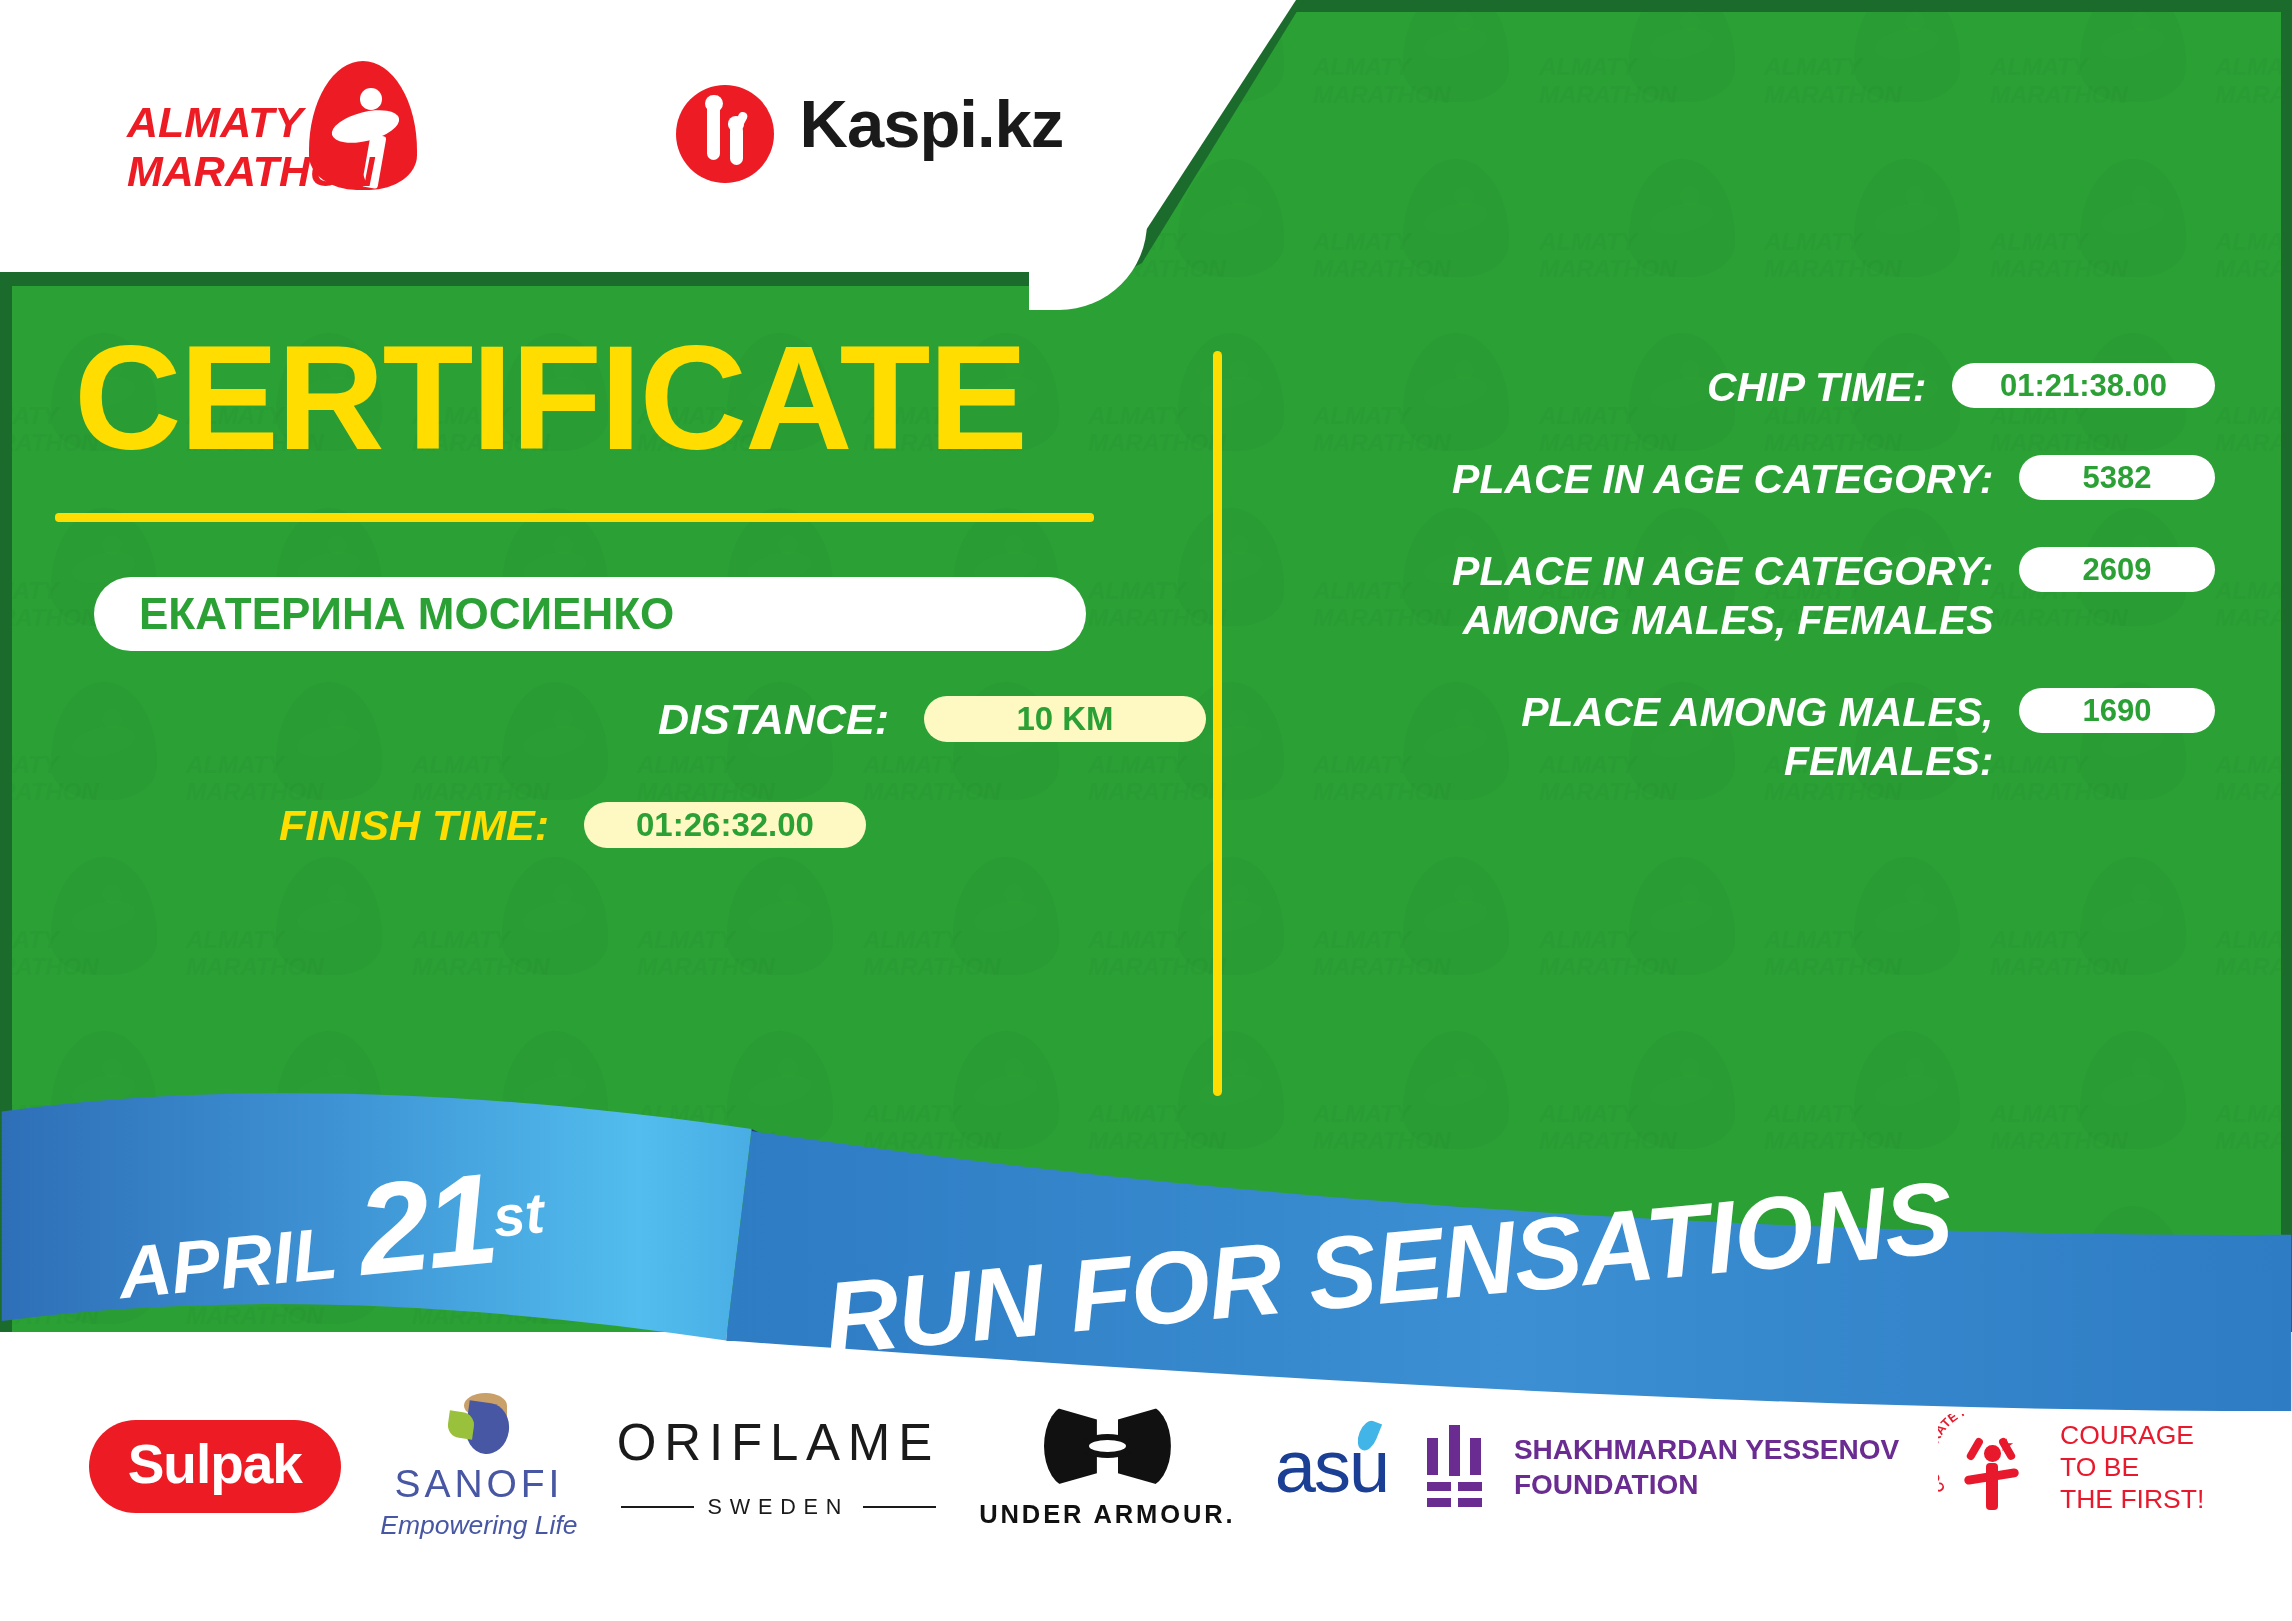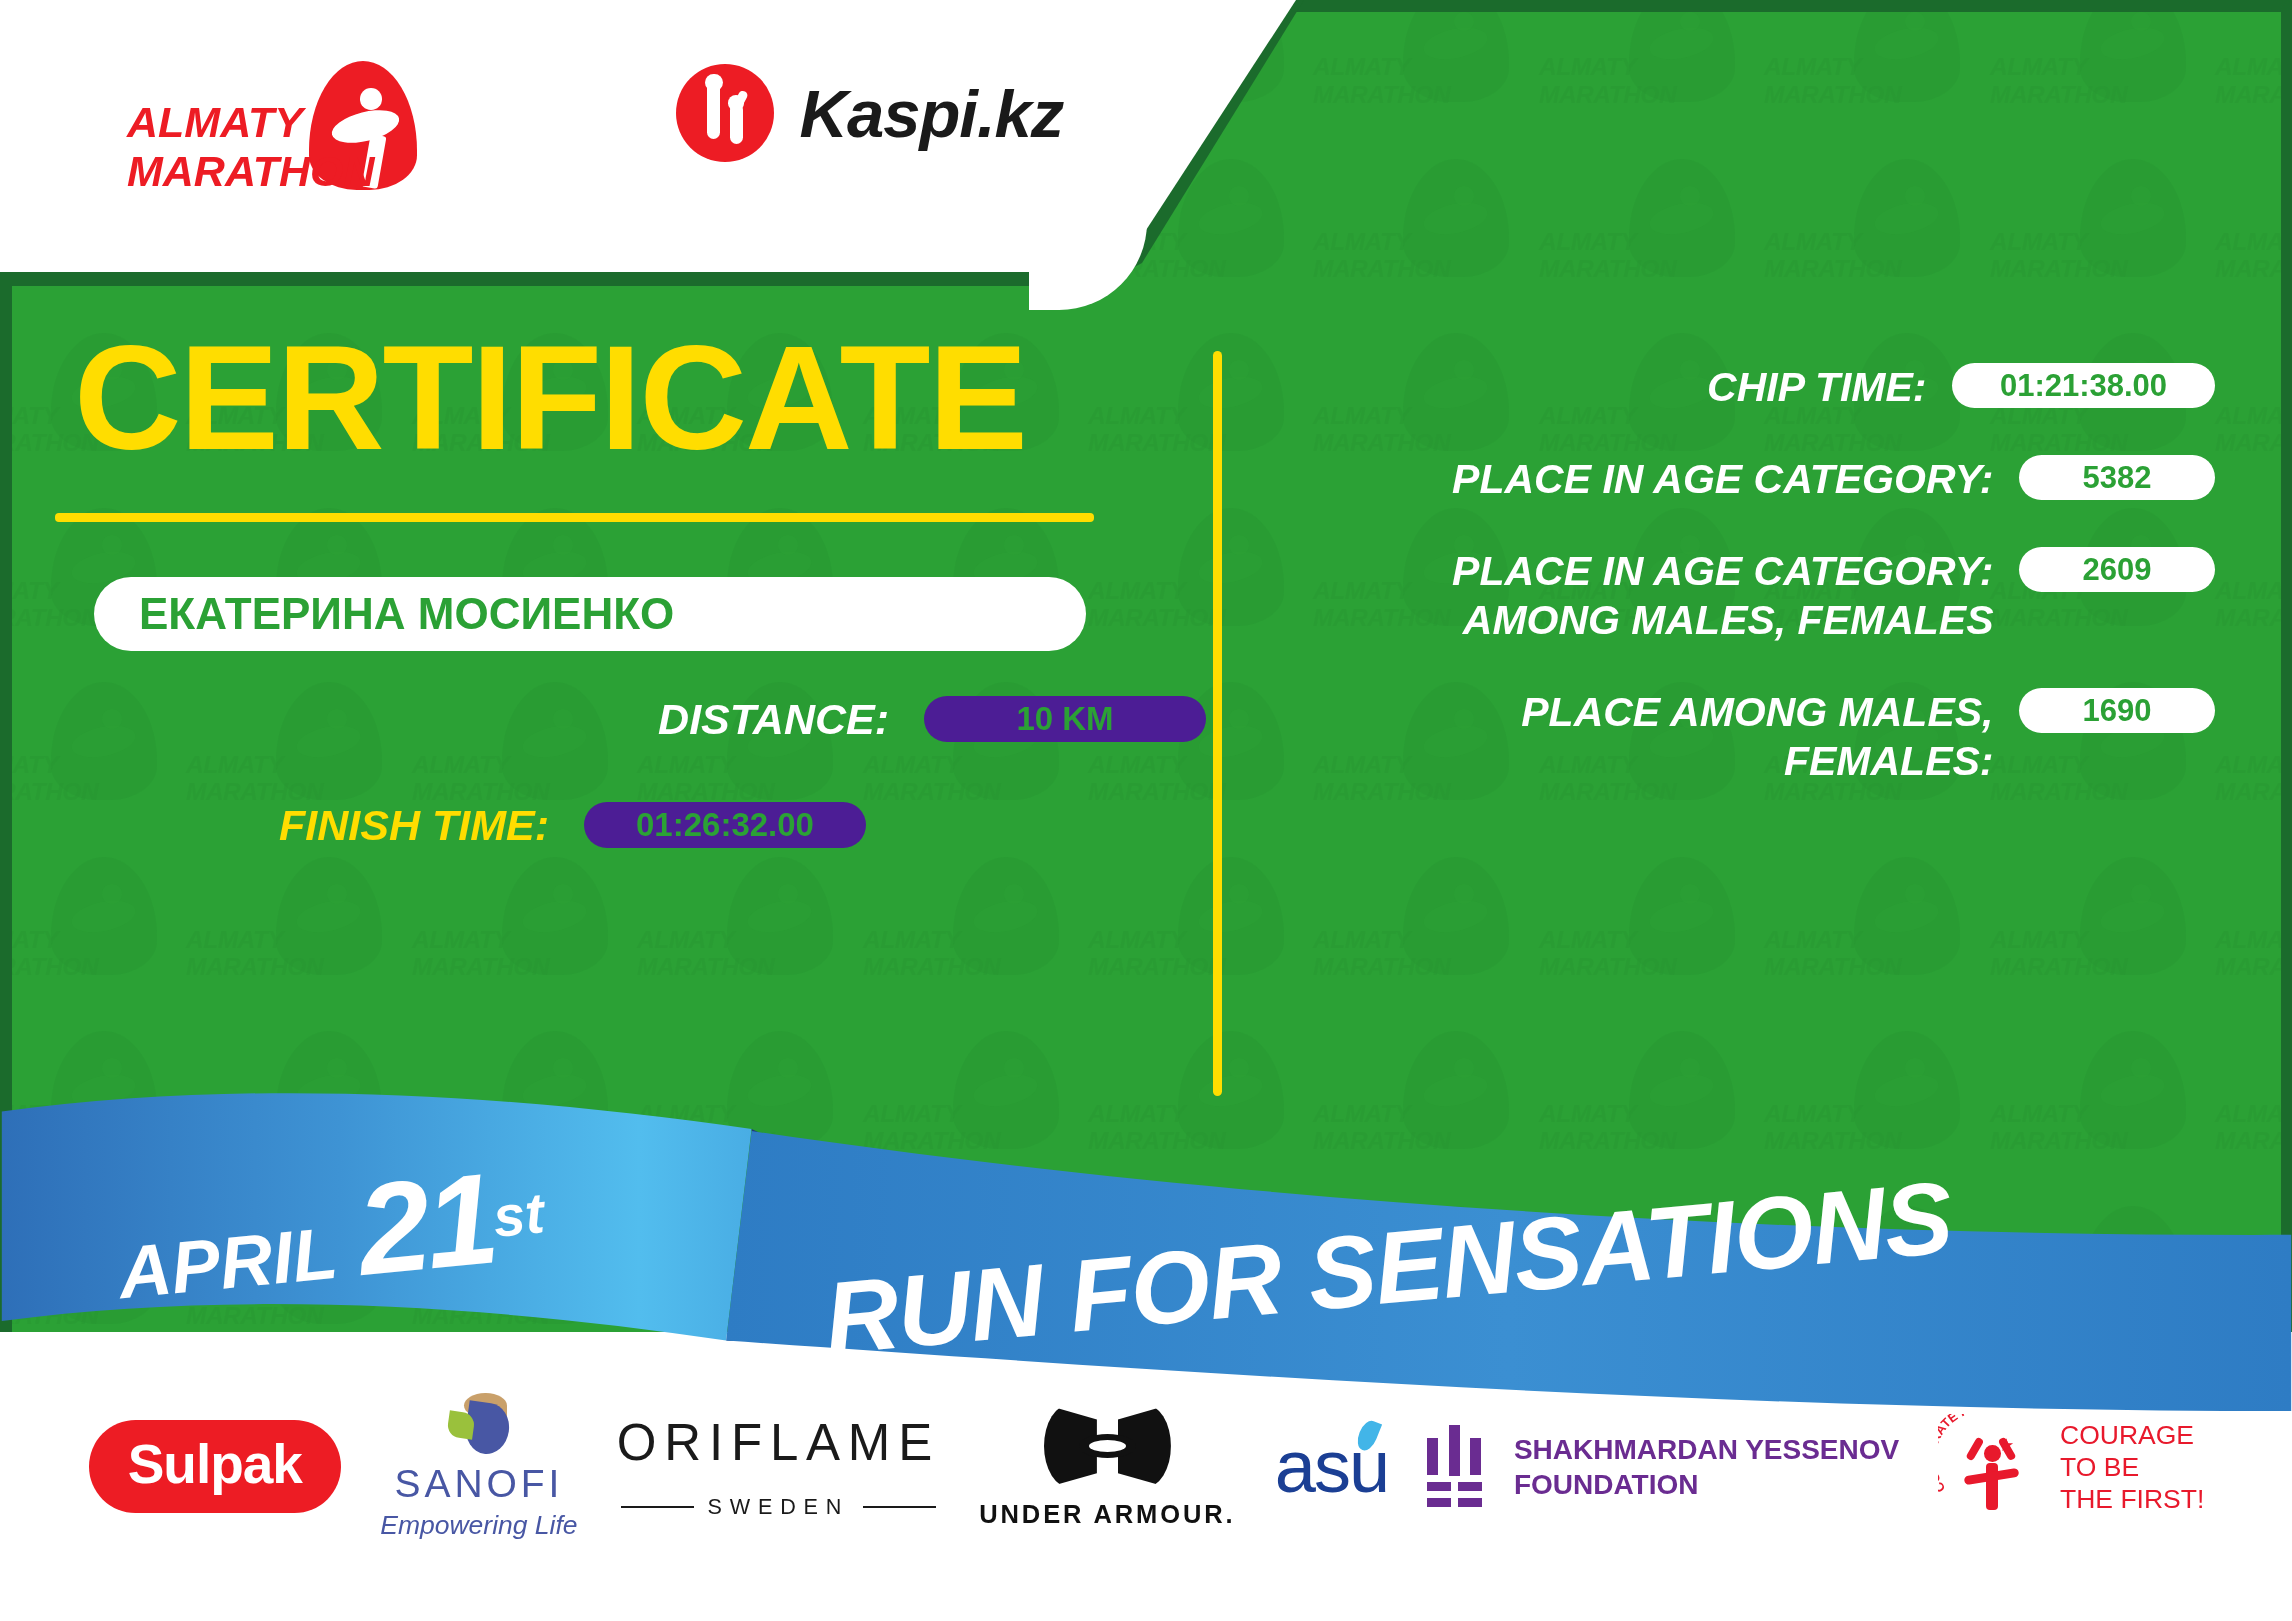--- a/index.html
+++ b/index.html
@@ -133,24 +133,23 @@
   }
   .am-leg{
     position:absolute; left:57px; top:74px;
     width:15.7px; height:53px;
     background:#ffffff;
     transform:rotate(10deg);
     border-radius:2.9px;
   }
 
   .kaspi{
-    position:absolute; left:676px; top:64px;
-    display:flex; align-items:center; gap:25.5px;
+    position:absolute; left:676px; top:85px;
+    display:flex; gap:25.5px;
     z-index:6;
-    font-style:italic;
   }
   .kaspi-mark{
     position:relative;
     width:98px; height:98px;
     background:#ED1C24;
     border-radius:50%;
   }
   .kaspi-mark .fig-a{
     position:absolute; left:31px; top:13.7px;
     width:12.7px; height:61px;
@@ -221,21 +220,21 @@
   }
   .lrow .lbl{
     font-weight:bold; font-style:italic;
     font-size:43px;
     text-align:right;
     letter-spacing:0px;
   }
   .lbl-white{ color:#ffffff; }
   .lbl-yellow{ color:#FFDD00; }
   .vpill{
-    background:#4c1d95;
+    background:#fef9c3;
     border-radius:25.5px;
     height:46px;
     display:flex; align-items:center; justify-content:center;
     color:#2BA135;
     font-weight:bold;
     font-size:33px;
   }
 
   
   .vdivider{

